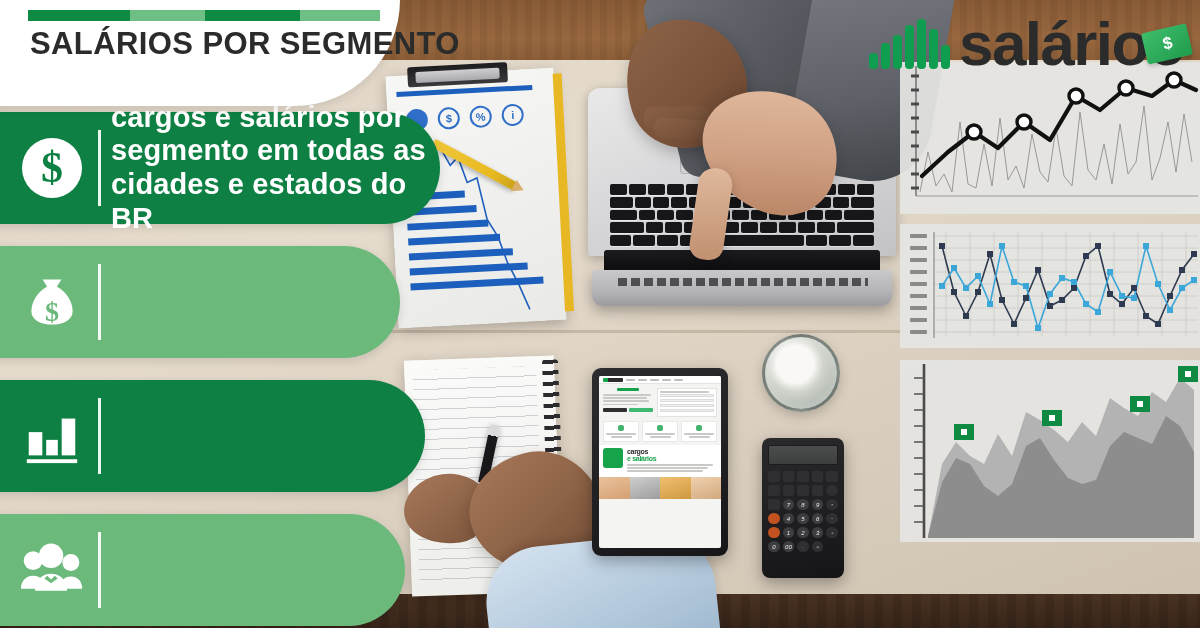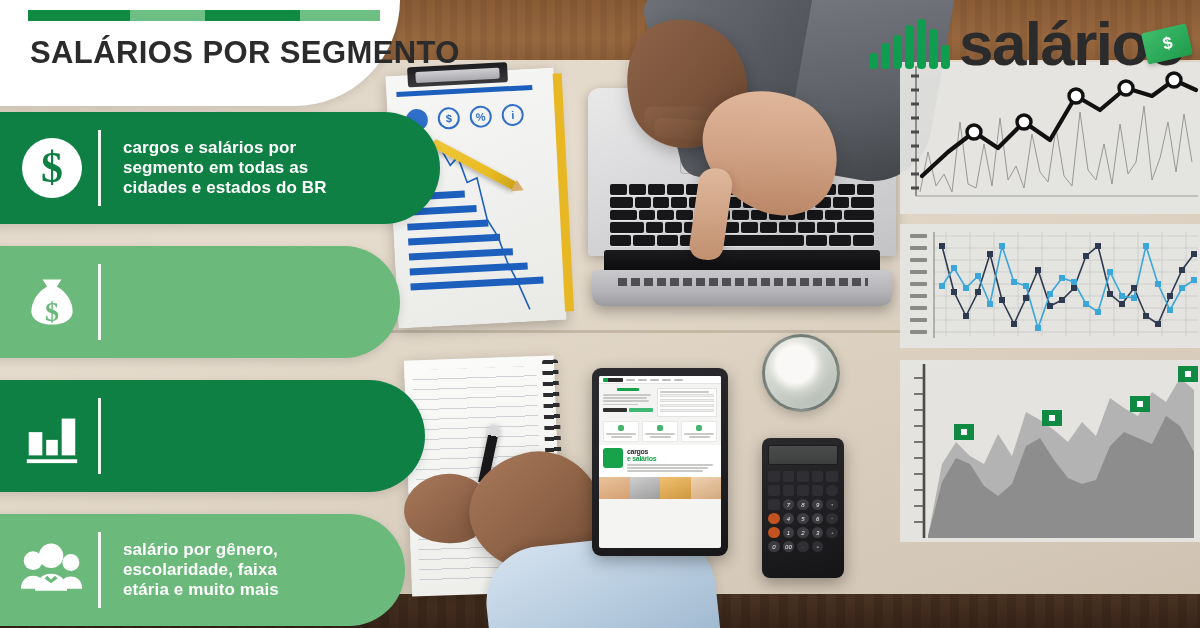--- a/index.html
+++ b/index.html
@@ -277,21 +277,21 @@
     z-index:6;
   }
   .title-bar {
     position:absolute; left:68px; top:10px; width:352px; height:11px;
     display:flex;
   }
   .tb-seg { height:100%; }
   .tb-seg.dark { background:#0f8a43; }
   .tb-seg.light { background:#6ebf84; }
   .title-text {
-    position:absolute; left:70px; top:35px;
+    position:absolute; left:70px; top:26px;
     font-size:31px; font-weight:bold; color:#2b2b2b;
     letter-spacing:.4px; white-space:nowrap;
   }
 
   .pill {
     position:absolute; left:-30px; height:112px;
     border-radius:0 62px 62px 0;
     display:flex; align-items:center;
     z-index:5;
     box-shadow:0 3px 10px rgba(0,0,0,.12);
@@ -303,22 +303,22 @@
   .p3 { top:380px; width:455px; }
   .p4 { top:514px; width:435px; }
 
   .pill-icon {
     width:92px; margin-left:36px; flex:0 0 auto;
     display:flex; align-items:center; justify-content:center;
     color:#ffffff;
   }
   .pill-div { width:3px; height:76px; background:rgba(255,255,255,.92); flex:0 0 auto; }
   .pill-text {
-    margin-left:22px; color:#ffffff;
-    font-size:17px; font-weight:bold; line-height:1.16;
+    margin-left:10px; color:#ffffff;
+    font-size:29px; font-weight:bold; line-height:1.16;
     letter-spacing:.1px; white-space:pre-line;
   }
 
   
   .logo { position:absolute; right:16px; top:16px; z-index:7; display:flex; align-items:center; gap:9px; }
   .logo-bars { display:flex; align-items:flex-end; gap:3px; height:50px; }
   .lbar { width:9px; background:#0f9d4f; border-radius:4px; }
   .logo-word {
     font-size:62px; font-weight:bold; color:#2b2b2b; letter-spacing:-1.6px;
     line-height:.9; position:relative;
@@ -797,18 +797,15 @@
         <circle cx="15" cy="20" r="10" fill="#fff"></circle>
         <path d="M2 50c0-9 6-14 13-14s13 5 13 14z" fill="#fff"></path>
         <circle cx="55" cy="22" r="9" fill="#fff"></circle>
         <path d="M43 50c0-8 5-13 12-13s12 5 12 13z" fill="#fff"></path>
         <circle cx="34" cy="15" r="13" fill="#fff"></circle>
         <path d="M17 52c0-12 8-18 17-18s17 6 17 18z" fill="#fff"></path>
         <path d="M30 36l4 4 4-4 3 3-7 5-7-5z" fill="#6cb97c"></path>
       </svg>
     </div>
     <div class="pill-div"></div>
-    <div class="pill-text">salário por gênero,
-escolaridade, faixa
-etária e muito mais</div>
   </div>
 
 </div>
 
 </body></html>

